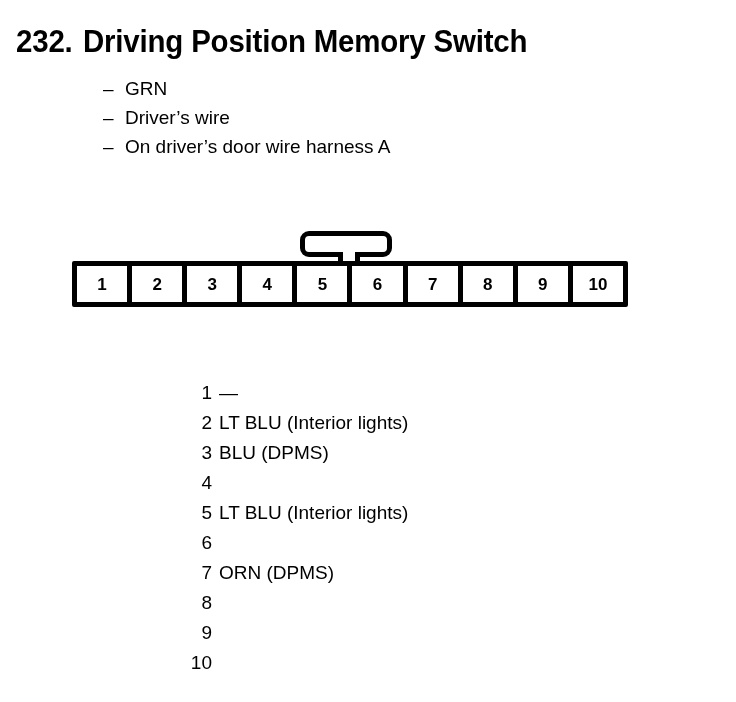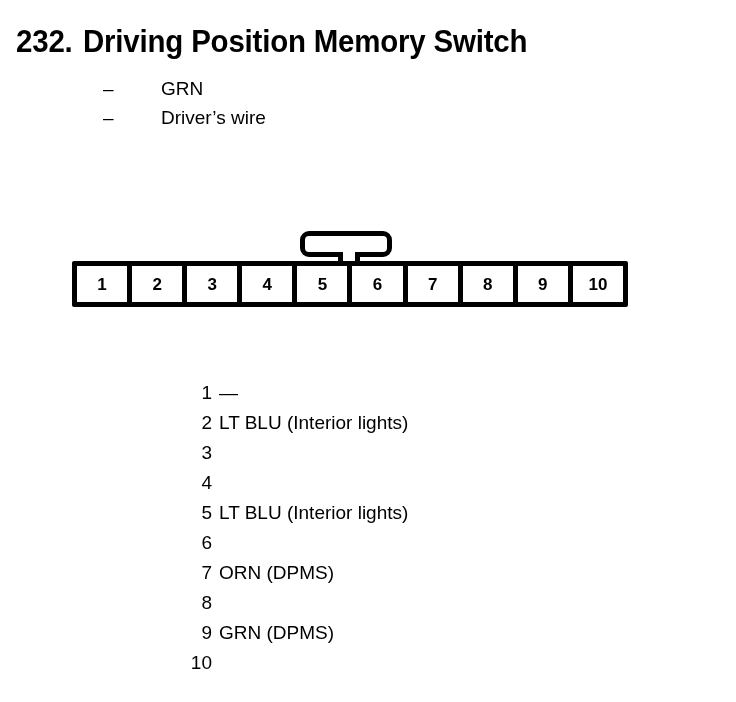--- a/index.html
+++ b/index.html
@@ -42,21 +42,21 @@
     line-height: 29px;
   }
   .bullet-row {
     display: block;
     white-space: nowrap;
   }
   .bullet-dash {
     display: inline-block;
     width: 22px;
   }
-  .bullet-text { display: inline; margin-left: 36px; }
+  .bullet-text { display: inline; }
 
   
   .connector-wrap {
     position: absolute;
     left: 72px;
     top: 228px;
     width: 556px;
     height: 80px;
   }
   
@@ -137,20 +137,23 @@
 <div class="page-title">
   <span class="title-num">232.</span><span class="title-txt">Driving Position Memory Switch</span>
 </div>
 
 <div class="bullets">
   <div class="bullet-row">
     <span class="bullet-dash">–</span><span class="bullet-text">GRN</span>
   </div>
   <div class="bullet-row">
     <span class="bullet-dash">–</span><span class="bullet-text">Driver’s wire</span>
+  </div>
+  <div class="bullet-row">
+    <span class="bullet-dash">–</span><span class="bullet-text">On driver’s door wire harness A</span>
   </div>
 </div>
 
 <div class="connector-wrap">
 
   <div class="latch"></div>
   <div class="latch-stem"></div>
 
   <div class="connector-body">
     <div class="pin-cell">1</div>
@@ -170,38 +173,38 @@
   <div class="legend-row">
     <span class="legend-num">1</span>
     <span class="legend-desc">—</span>
   </div>
   <div class="legend-row">
     <span class="legend-num">2</span>
     <span class="legend-desc">LT BLU (Interior lights)</span>
   </div>
   <div class="legend-row">
     <span class="legend-num">3</span>
+    <span class="legend-desc">BLU (DPMS)</span>
   </div>
   <div class="legend-row">
     <span class="legend-num">4</span>
   </div>
   <div class="legend-row">
     <span class="legend-num">5</span>
     <span class="legend-desc">LT BLU (Interior lights)</span>
   </div>
   <div class="legend-row">
     <span class="legend-num">6</span>
   </div>
   <div class="legend-row">
     <span class="legend-num">7</span>
     <span class="legend-desc">ORN (DPMS)</span>
   </div>
   <div class="legend-row">
     <span class="legend-num">8</span>
   </div>
   <div class="legend-row">
     <span class="legend-num">9</span>
-    <span class="legend-desc">GRN (DPMS)</span>
   </div>
   <div class="legend-row">
     <span class="legend-num">10</span>
   </div>
 </div>
 
 </body></html>

